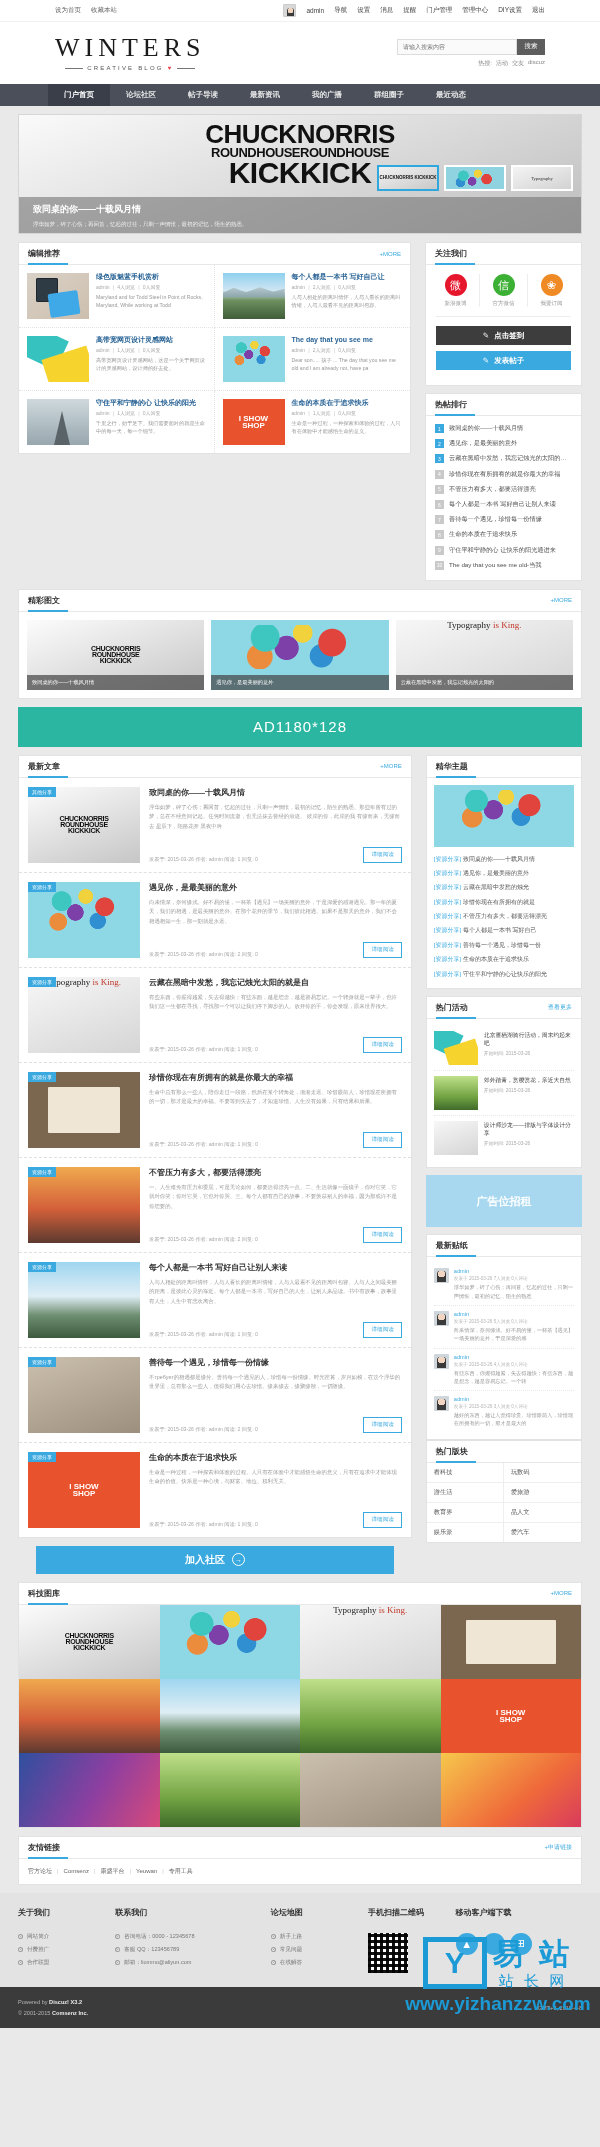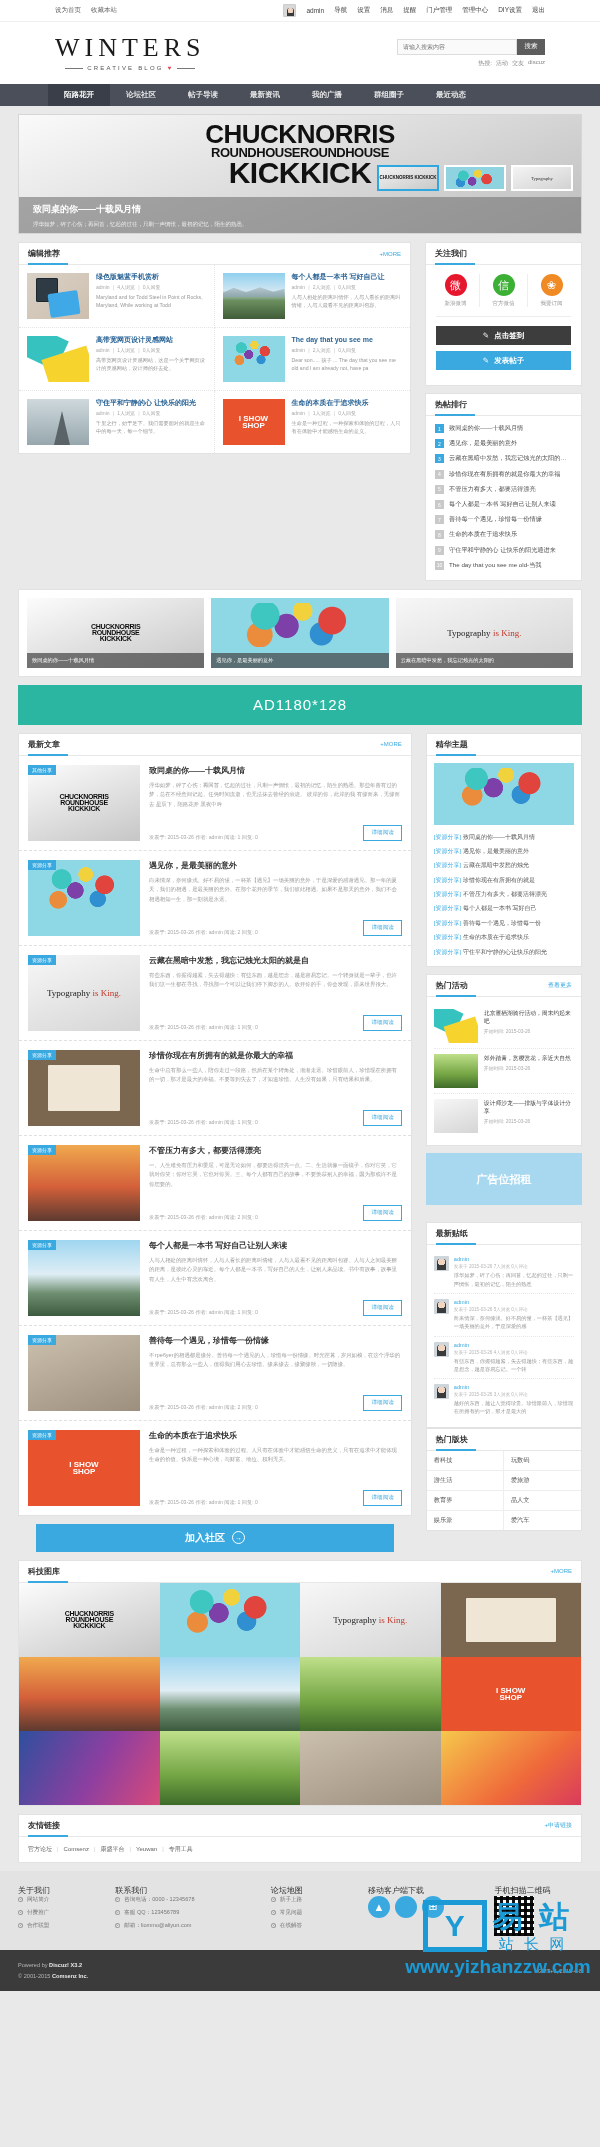--- a/index.html
+++ b/index.html
@@ -148,21 +148,21 @@
   .art-geom::before{content:'';position:absolute;left:-10%;top:-10%;width:70%;height:70%;background:#36c3c0;transform:rotate(25deg);}
   .art-geom::after{content:'';position:absolute;right:-5%;bottom:-15%;width:75%;height:80%;background:#f6d32d;transform:rotate(-18deg);}
   .art-balloon { background:#8ed8e6; position:relative; }
   .art-balloon::before{content:'';position:absolute;left:12%;top:8%;width:76%;height:62%;
     background: radial-gradient(circle at 24% 28%, #3ec7c0 0 13%, transparent 14%),
                 radial-gradient(circle at 52% 18%, #f2d23c 0 12%, transparent 13%),
                 radial-gradient(circle at 74% 40%, #e0443c 0 13%, transparent 14%),
                 radial-gradient(circle at 40% 52%, #7d3fa8 0 14%, transparent 15%),
                 radial-gradient(circle at 66% 70%, #2f8fd0 0 12%, transparent 13%),
                 radial-gradient(circle at 20% 72%, #eb8b3c 0 11%, transparent 12%);}
-  .art-type { background:linear-gradient(160deg,#f7f7f7,#d5d5d5); display:flex;align-items:center;justify-content:center;}
+  .art-type { background:linear-gradient(160deg,#f7f7f7,#d5d5d5); display:flex;align-items:flex-start;justify-content:center;}
   .art-type span{font-family:"Liberation Serif",serif;font-size:9px;color:#222;}
   .art-type span i{color:#c0392b;font-style:normal;}
   .art-tower { background:linear-gradient(180deg,#cfd9dd 0%,#97a7ad 100%); position:relative;}
   .art-tower::after{content:'';position:absolute;left:44%;bottom:0;width:0;height:0;
     border-left:8px solid transparent;border-right:8px solid transparent;border-bottom:34px solid #5a6468;}
   .art-shop { background:#e8532e; display:flex;align-items:center;justify-content:center;}
   .art-shop span{color:#fff;font-weight:bold;font-size:8px;line-height:0.9;text-align:center;}
   .art-chuck { background:linear-gradient(160deg,#fcfcfc,#c6c6c6); display:flex;align-items:center;justify-content:center;}
   .art-chuck span{font-weight:bold;font-size:7px;color:#0d0d0d;line-height:0.88;text-align:center;letter-spacing:-0.3px;}
   .art-book { background:linear-gradient(150deg,#9a8col,#6d5a46); background-color:#7b6750; position:relative;}
@@ -285,21 +285,21 @@
   .gal-grid { display: grid; grid-template-columns: repeat(4,1fr); gap: 0; }
   .gal-cell { height: 74px; overflow: hidden; background: #ddd; }
 
   
   .fl-body { padding: 8px 9px; font-size: 6px; color: #666; display: flex; gap: 5px; align-items:center;}
   .fl-body span.div { color: #ccc; }
 
   
   .footer-main { background: #e3e3e3; padding: 14px 18px; display: flex; }
   .fcol { flex: 1; }
-  .fcol h4 { font-size: 8px; color: #333; margin-bottom: 0; font-weight: normal; }
+  .fcol h4 { font-size: 8px; color: #333; margin-bottom: 15px; font-weight: bold; }
   .fli { display: flex; align-items: center; gap: 4px; font-size: 5.6px; color: #777; margin-bottom: 5px; }
   .fdot { width: 5px; height: 5px; border-radius: 50%; background: #9a9a9a; color:#fff; font-size:4px;
           display:flex;align-items:center;justify-content:center;}
   .apps { display: flex; gap: 5px; }
   .app-ico { width: 22px; height: 22px; border-radius: 50%; background: #3aa9e0; color: #fff;
              display:flex;align-items:center;justify-content:center;font-size:11px;}
   .qr { width: 40px; height: 40px; background:
       repeating-linear-gradient(90deg,#111 0 3px,#fff 3px 6px),
       repeating-linear-gradient(0deg,#111 0 3px,transparent 3px 6px);
       background-blend-mode: multiply; }
@@ -361,21 +361,21 @@
       <div class="hot-words">
         <span>热搜:</span>
         <a>活动</a>
         <a>交友</a>
         <a>discuz</a>
       </div>
     </div>
   </div>
 
   <div class="nav">
-    <div class="nav-item active">陌路花开</div>
+    <div class="nav-item active">门户首页</div>
     <div class="nav-item">论坛社区</div>
     <div class="nav-item">帖子导读</div>
     <div class="nav-item">最新资讯</div>
     <div class="nav-item">我的广播</div>
     <div class="nav-item">群组圈子</div>
     <div class="nav-item">最近动态</div>
   </div>
 
   <div class="slider-wrap">
     <div class="slider">
@@ -554,20 +554,25 @@
                 <span class="rank-t">The day that you see me old-当我</span>
               </div>
           </div>
         </div>
       </div>
     </div>
   </div>
 
   <div class="wrap">
     <div class="panel">
+      <div class="panel-hd">
+        <h2>精彩图文</h2>
+        <span class="bar"></span>
+        <span class="more">+MORE</span>
+      </div>
       <div class="pic-grid">
         <div class="pic-card">
           <div class="art art-chuck">
               <span>CHUCKNORRIS<br>ROUNDHOUSE<br>KICKKICK</span>
             </div>
           <div class="pic-cap">致同桌的你——十载风月情</div>
         </div>
         <div class="pic-card">
           <div class="art art-balloon"></div>
           <div class="pic-cap">遇见你，是最美丽的意外</div>
@@ -781,21 +786,21 @@
               <div>
                   <div class="hact-t">设计师沙龙——排版与字体设计分享</div>
                   <div class="hact-d">开始时间: 2015-03-26</div>
                 </div>
             </div>
           </div>
         </div>
 
         <div class="ad-box" style="margin-top:7px">广告位招租</div>
 
-        <div class="panel" style="margin-top:17px">
+        <div class="panel" style="margin-top:7px">
           <div class="panel-hd">
             <h2>最新贴纸</h2>
             <span class="bar"></span>
           </div>
           <div class="np-body">
             <div class="np">
               <div class="np-av"></div>
               <div>
                   <div class="np-name">admin</div>
                   <div class="np-date">发表于 2015-03-26  7人浏览  0人评论</div>
@@ -963,32 +968,32 @@
         </div>
       <div class="fli">
           <span class="fdot">❂</span>
           <span>常见问题</span>
         </div>
       <div class="fli">
           <span class="fdot">❂</span>
           <span>在线解答</span>
         </div>
     </div>
+    <div class="fcol" style="flex:0.9">
+      <h4>手机扫描二维码</h4>
+      <div class="qr"></div>
+    </div>
     <div class="fcol" style="flex:1.3">
       <h4>移动客户端下载</h4>
       <div class="apps">
         <div class="app-ico">▲</div>
         <div class="app-ico"></div>
         <div class="app-ico">⊞</div>
       </div>
     </div>
-    <div class="fcol" style="flex:0.9">
-      <h4>手机扫描二维码</h4>
-      <div class="qr"></div>
-    </div>
   </div>
 
   <div class="footer-bot">
     <div class="fb-left">
       <div><span>Powered by </span><b>Discuz! X3.2</b></div>
       <div><span>© 2001-2015 </span><b>Comsenz Inc.</b></div>
     </div>
     <div class="fb-right">GMT+8, 2015-4-8</div>
   </div>
 

